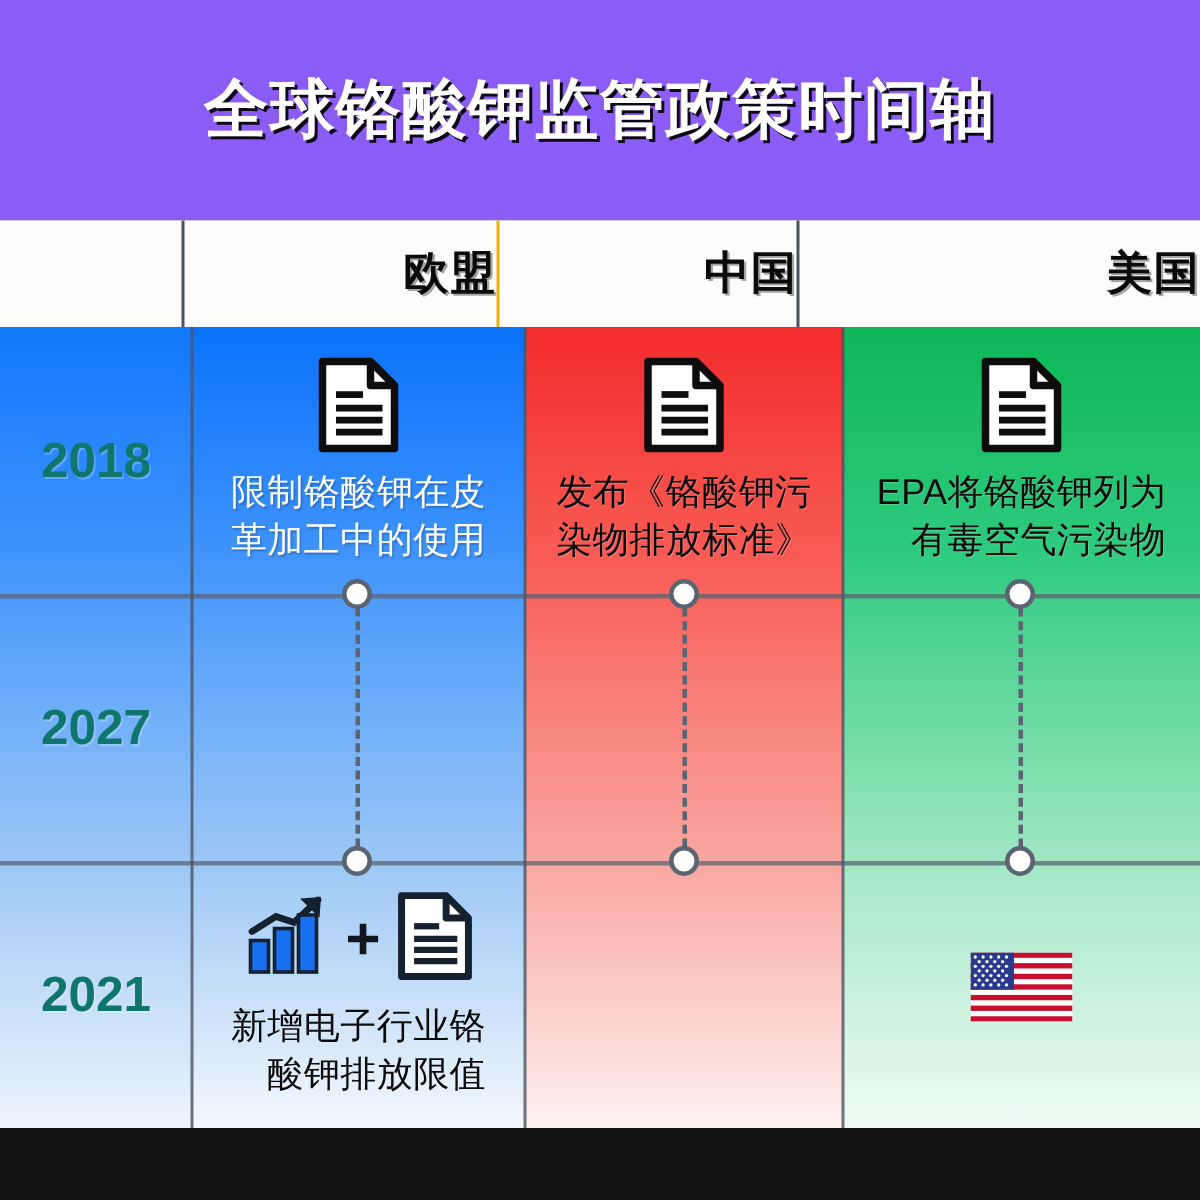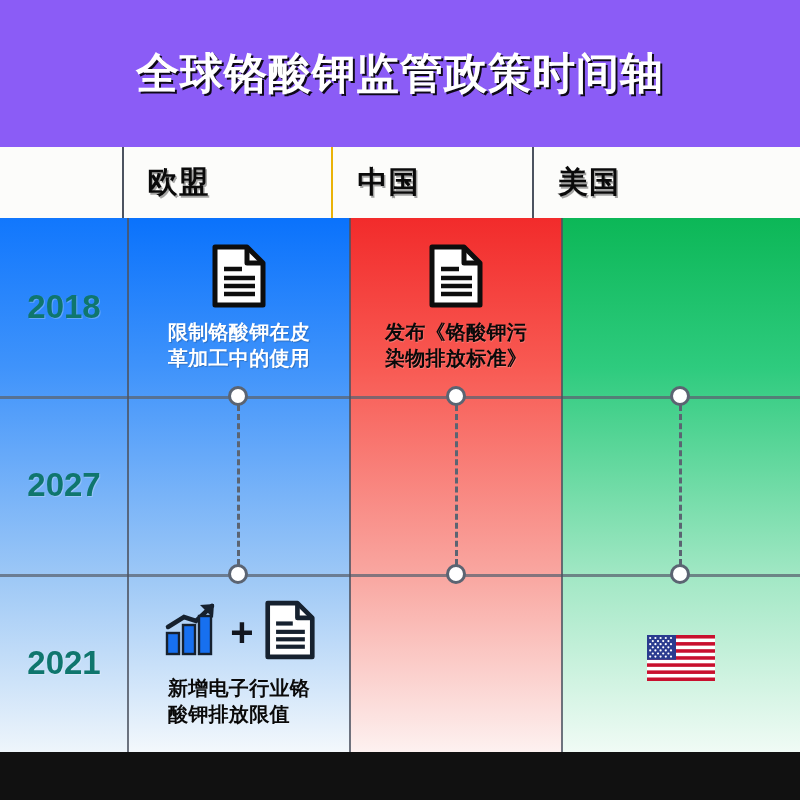--- a/index.html
+++ b/index.html
@@ -54,24 +54,23 @@
   .head-row {
     position: absolute;
     left: 0; top: 0;
     width: 800px; height: 71px;
     display: flex;
     background: #fcfcfa;
   }
   .head-cell {
     display: flex;
     align-items: center;
-    justify-content: flex-start;
+    justify-content: flex-end;
     box-sizing: border-box;
     height: 71px;
-    padding-left: 24px;
   }
   .head-cell.year-col { width: 128px; }
   .head-cell.eu-col   { width: 222px; border-left: 2px solid #4c5360; }
   .head-cell.cn-col   { width: 212px; border-left: 2px solid #eab308; }
   .head-cell.us-col   { width: 284px; border-left: 2px solid #4c5360; }
   .head-label {
     font-size: 30px;
     font-weight: 700;
     color: #0a0a0a;
     letter-spacing: 1px;
@@ -141,24 +140,24 @@
 
   .year-label {
     font-size: 33px;
     font-weight: 700;
     color: #0f766e;
     letter-spacing: 0px;
     text-shadow: 1px 1px 0 rgba(255,255,255,0.25);
   }
 
   .cell-text {
-    font-size: 20px;
-    font-weight: 700;
+    font-size: 24px;
+    font-weight: 400;
     line-height: 1.32;
-    text-align: left;
+    text-align: right;
     letter-spacing: 0.3px;
     white-space: pre-line;
   }
   .cell-text.light { color: #ffffff; text-shadow: 1px 1px 1px rgba(0,0,0,0.22); }
   .cell-text.dark  { color: #0a0a0a; text-shadow: 0.5px 0.5px 0 rgba(255,255,255,0.22); }
 
   .icon-holder {
     display: flex;
     align-items: center;
     justify-content: center;
@@ -277,20 +276,36 @@
               <line x1="13" y1="34" x2="44" y2="34"></line>
               <line x1="13" y1="42" x2="44" y2="42"></line>
               <line x1="13" y1="50" x2="44" y2="50"></line>
             </g>
           </svg>
         </div>
         <div class="cell-text dark">发布《铬酸钾污
 染物排放标准》</div>
       </div>
 
+      <div class="cell r1 c-us">
+        <div class="icon-holder">
+          <svg width="56" height="64" viewBox="0 0 56 64" aria-hidden="true">
+            <path d="M4 3 H36 L52 19 V61 H4 Z" fill="#ffffff" stroke="#0d0d0d" stroke-width="5" stroke-linejoin="round"></path>
+            <path d="M36 3 V19 H52" fill="none" stroke="#0d0d0d" stroke-width="5" stroke-linejoin="round"></path>
+            <g stroke="#0d0d0d" stroke-width="4.5" stroke-linecap="butt">
+              <line x1="13" y1="25" x2="31" y2="25"></line>
+              <line x1="13" y1="34" x2="44" y2="34"></line>
+              <line x1="13" y1="42" x2="44" y2="42"></line>
+              <line x1="13" y1="50" x2="44" y2="50"></line>
+            </g>
+          </svg>
+        </div>
+        <div class="cell-text dark">EPA将铬酸钾列为
+有毒空气污染物</div>
+      </div>
 
       <div class="cell r2 c-year">
         <span class="year-label">2027</span>
       </div>
       <div class="cell r2 c-eu">
         <div class="cell-text dark"></div>
       </div>
       <div class="cell r2 c-cn">
         <div class="cell-text dark"></div>
       </div>

